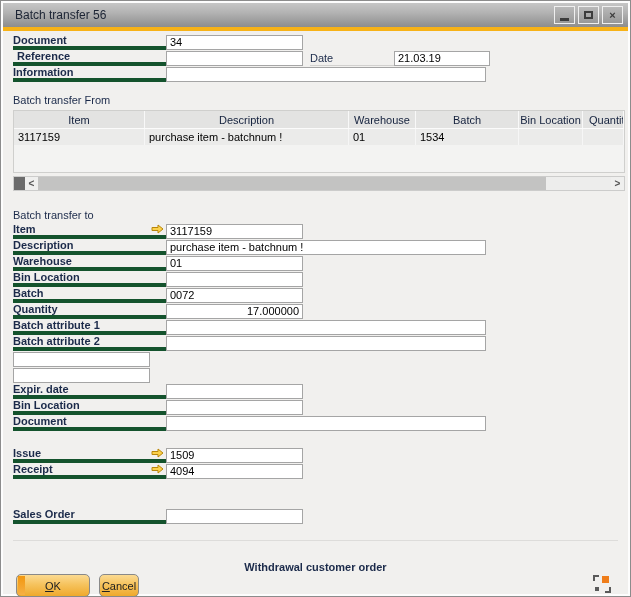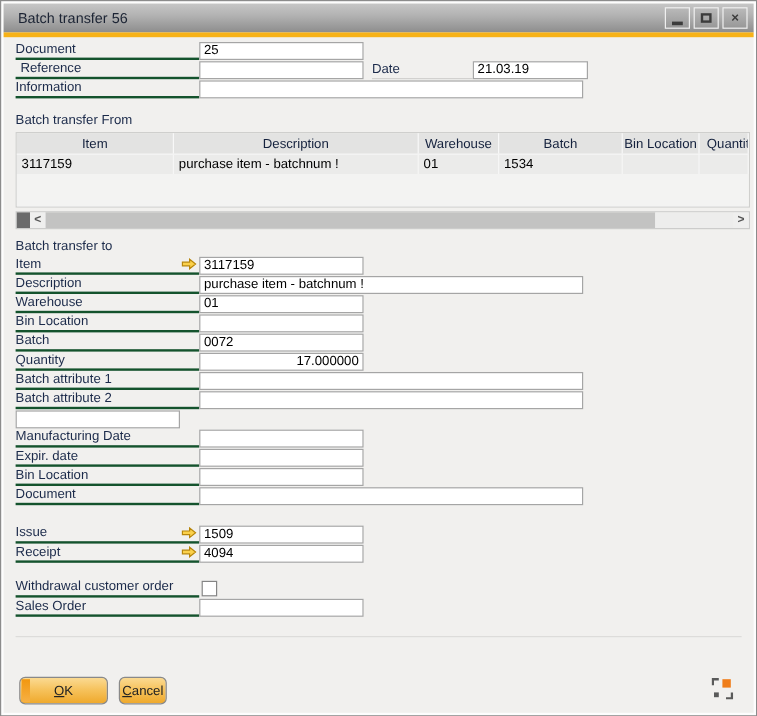--- a/index.html
+++ b/index.html
@@ -26,22 +26,22 @@
     border:1px solid #efefef;box-sizing:border-box;display:flex;align-items:center;justify-content:center;
     color:#3c3c3c;font-size:11px;font-weight:bold;cursor:default;
   }
   .glyph-min{width:9px;height:3px;background:#3c3c3c;margin-top:8px;}
   .glyph-max{width:9px;height:8px;border:2px solid #3c3c3c;box-sizing:border-box;}
   .goldbar{height:4px;background:#f7b217;}
   
   .content{padding:3px 10px 0 10px;position:relative;}
   .frow{display:flex;align-items:center;height:16px;}
   .labelwrap{
-    flex:0 0 153px;display:flex;height:15px;
-    border-bottom:2px solid #14532d;box-sizing:border-box;
+    flex:0 0 153px;display:flex;align-items:center;height:15px;
+    border-bottom:4px solid #14532d;box-sizing:border-box;font-weight:bold;
   }
   .flabel{font-size:11px;color:#1b2a4a;white-space:nowrap;}
   .indent{padding-left:4px;}
   .arrowslot{margin-left:auto;margin-right:2px;display:flex;align-items:center;}
   .fld{
     background:#ffffff;border:1px solid #a5a5a5;height:15px;box-sizing:border-box;
     font-size:11px;color:#000;display:flex;align-items:center;padding:0 3px;overflow:hidden;white-space:nowrap;
   }
   .narrow{width:137px;}
   .wide{width:320px;}
@@ -124,21 +124,21 @@
     </div>
     <div class="goldbar"></div>
 
     <div class="content">
 
       <div class="frow">
         <span class="labelwrap">
             <span class="flabel">Document</span>
           </span>
         <div class="fld narrow">
-            <span>25</span>
+            <span>34</span>
           </div>
       </div>
       <div class="frow">
         <span class="labelwrap">
             <span class="flabel indent">Reference</span>
           </span>
         <div class="fld narrow">
             <span></span>
           </div>
         <span class="datelabelwrap">
@@ -184,21 +184,21 @@
         <span class="sb-btn">
             <span>&lt;</span>
           </span>
         <span class="sb-thumb"></span>
         <span class="sb-track"></span>
         <span class="sb-btn">
             <span>&gt;</span>
           </span>
       </div>
 
-      <div class="section-label" style="margin-top:6px;">Batch transfer to</div>
+      <div class="section-label" style="margin-top:16px;">Batch transfer to</div>
 
       <div class="frow">
         <span class="labelwrap">
           <span class="flabel">Item</span>
           <span class="arrowslot">
             <svg width="13" height="10" viewBox="0 0 13 10">
                 <path d="M1 3.5 H7 V1 L12 5 L7 9 V6.5 H1 Z" fill="#fbd14b" stroke="#b8860b" stroke-width="1"></path>
               </svg>
           </span>
         </span>
@@ -270,23 +270,20 @@
           </div>
       </div>
 
       <div class="frow">
         <div class="fld narrow">
             <span></span>
           </div>
       </div>
 
       <div class="frow">
-        <span class="labelwrap">
-            <span class="flabel">Manufacturing Date</span>
-          </span>
         <div class="fld narrow">
             <span></span>
           </div>
       </div>
 
       <div class="frow">
         <span class="labelwrap">
             <span class="flabel">Expir. date</span>
           </span>
         <div class="fld narrow">
@@ -333,21 +330,21 @@
             <svg width="13" height="10" viewBox="0 0 13 10">
                 <path d="M1 3.5 H7 V1 L12 5 L7 9 V6.5 H1 Z" fill="#fbd14b" stroke="#b8860b" stroke-width="1"></path>
               </svg>
           </span>
         </span>
         <div class="fld narrow">
             <span>4094</span>
           </div>
       </div>
 
-      <div class="frow" style="margin-top:13px;">
+      <div class="frow" style="margin-top:13px;flex-direction:column;">
         <span class="labelwrap">
             <span class="flabel">Withdrawal customer order</span>
           </span>
         <span class="checkbox"></span>
       </div>
 
       <div class="frow">
         <span class="labelwrap">
             <span class="flabel">Sales Order</span>
           </span>

